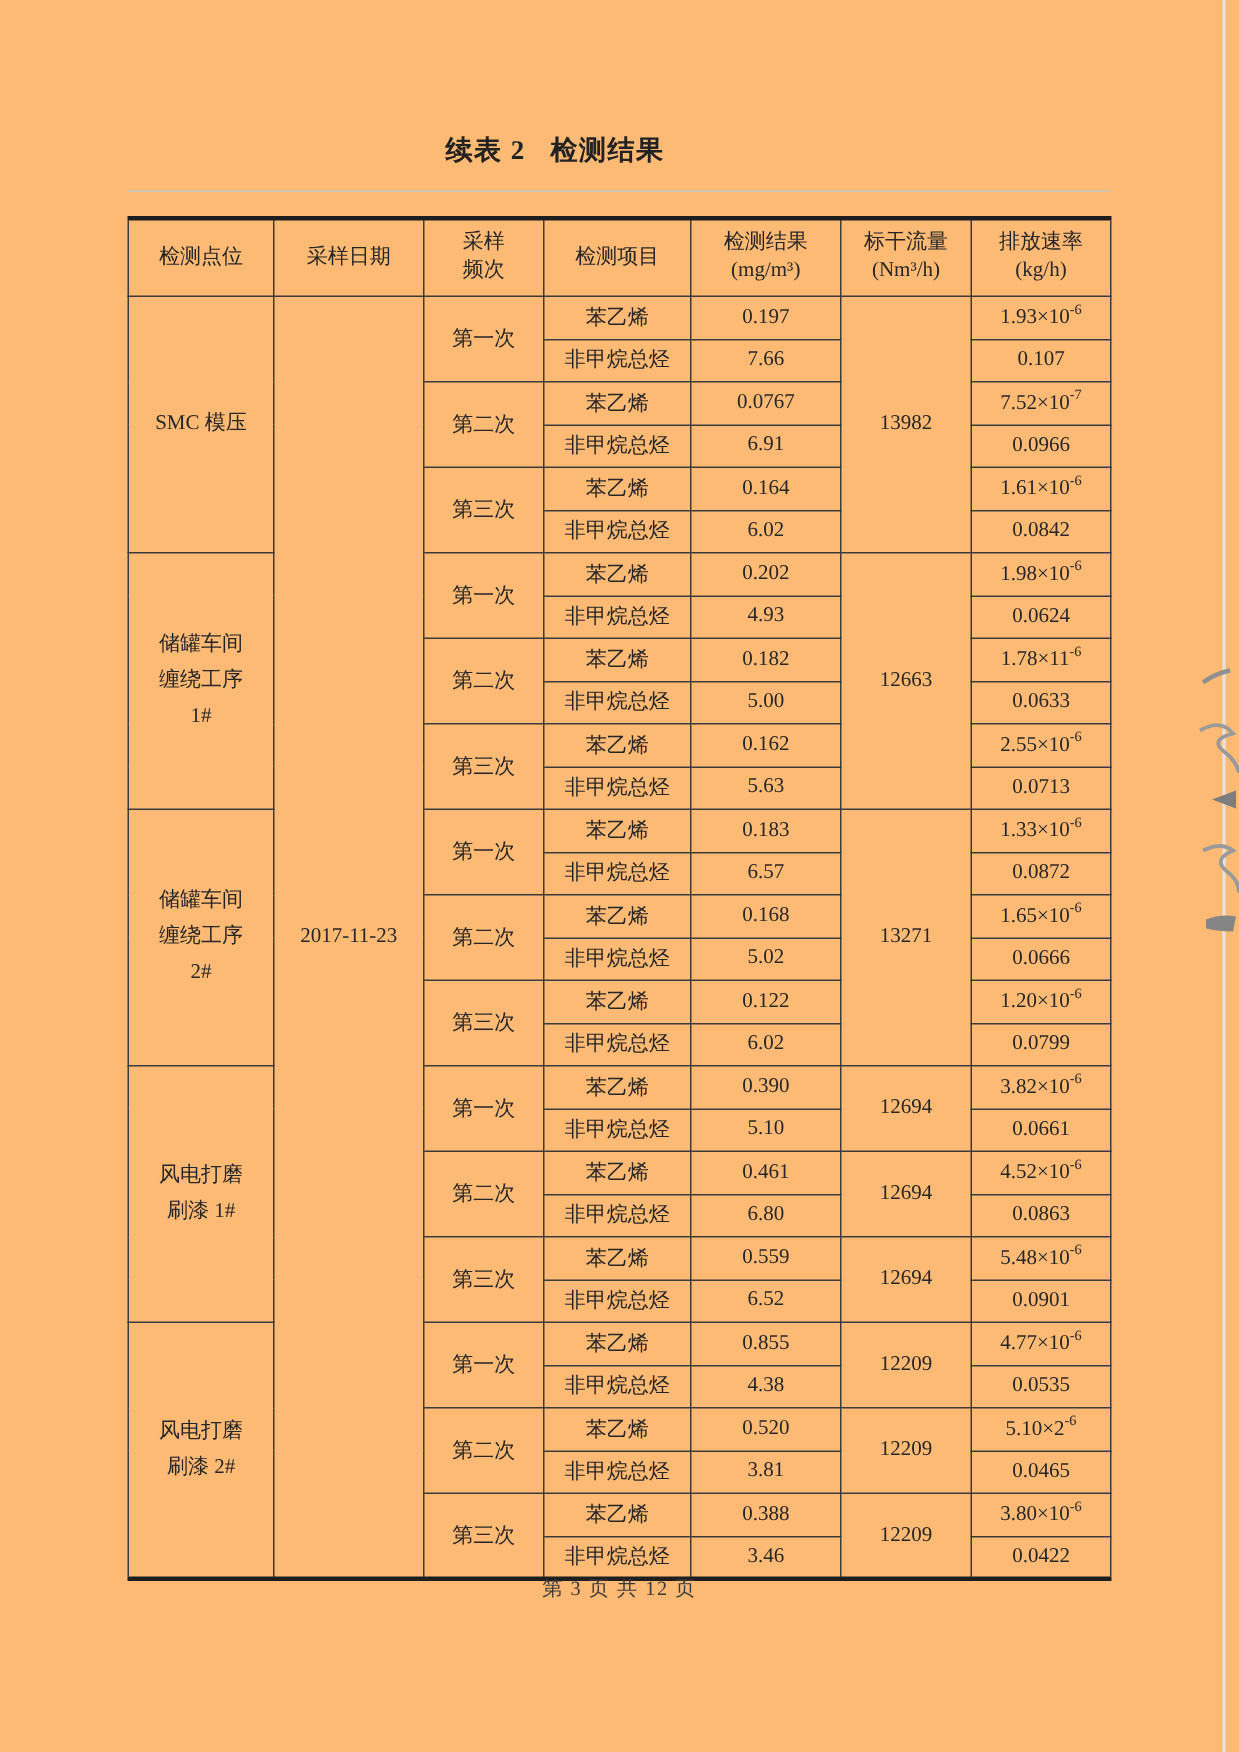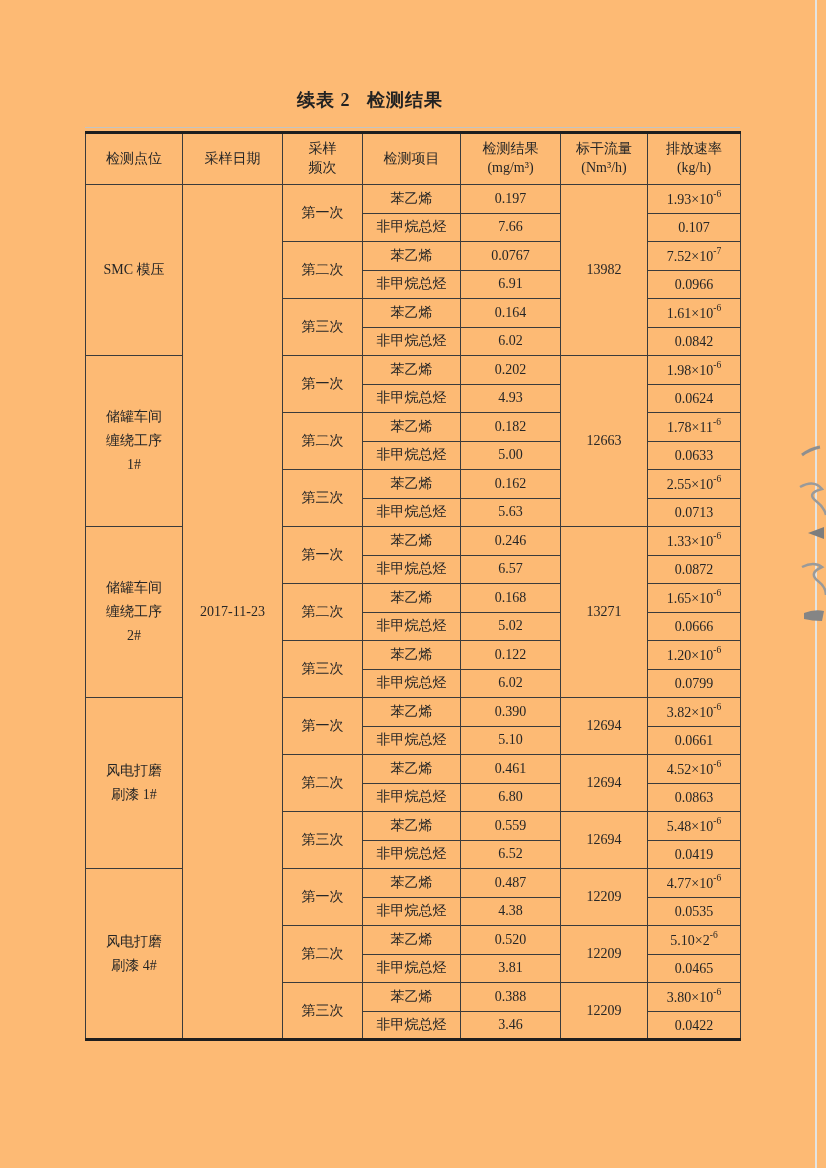--- a/index.html
+++ b/index.html
@@ -15,21 +15,21 @@
     position:absolute;top:88px;left:0;width:740px;
     margin:0;text-align:center;
     font-size:18px;font-weight:bold;letter-spacing:1px;
     white-space:pre;
   }
   .faint-topline{
     position:absolute;left:85px;top:127px;width:655px;height:1px;
     background:#c4c4c2;
   }
   table.results{
-    position:absolute;left:85px;top:131px;width:655px;
+    position:absolute;left:85px;top:144px;width:655px;
     border-collapse:collapse;table-layout:fixed;
     border:1px solid #262626;
     border-top:3px solid #1e1e1e;
     border-bottom:3px solid #1e1e1e;
     padding-left:40px;
   }
   table.results th,table.results td{
     border:1px solid #3b3b3b;
     text-align:center;vertical-align:middle;
     font-size:14px;font-weight:normal;
@@ -181,21 +181,21 @@
           <td class="rate"><span>0.0713</span><sup></sup></td>
         </tr>
         <tr>
           <td class="point" rowspan="6">
             <div>储罐车间</div>
             <div>缠绕工序</div>
             <div>2#</div>
           </td>
           <td rowspan="2">第一次</td>
           <td>苯乙烯</td>
-          <td>0.246</td>
+          <td>0.183</td>
           <td rowspan="6">13271</td>
           <td class="rate"><span>1.33×10</span><sup>-6</sup></td>
         </tr>
         <tr>
           <td>非甲烷总烃</td>
           <td>6.57</td>
           <td class="rate"><span>0.0872</span><sup></sup></td>
         </tr>
         <tr>
           <td rowspan="2">第二次</td>
@@ -250,30 +250,30 @@
         <tr>
           <td rowspan="2">第三次</td>
           <td>苯乙烯</td>
           <td>0.559</td>
           <td rowspan="2">12694</td>
           <td class="rate"><span>5.48×10</span><sup>-6</sup></td>
         </tr>
         <tr>
           <td>非甲烷总烃</td>
           <td>6.52</td>
-          <td class="rate"><span>0.0419</span><sup></sup></td>
+          <td class="rate"><span>0.0901</span><sup></sup></td>
         </tr>
         <tr>
           <td class="point" rowspan="6">
             <div>风电打磨</div>
-            <div>刷漆 4#</div>
-          </td>
-          <td rowspan="2">第一次</td>
-          <td>苯乙烯</td>
-          <td>0.487</td>
+            <div>刷漆 2#</div>
+          </td>
+          <td rowspan="2">第一次</td>
+          <td>苯乙烯</td>
+          <td>0.855</td>
           <td rowspan="2">12209</td>
           <td class="rate"><span>4.77×10</span><sup>-6</sup></td>
         </tr>
         <tr>
           <td>非甲烷总烃</td>
           <td>4.38</td>
           <td class="rate"><span>0.0535</span><sup></sup></td>
         </tr>
         <tr>
           <td rowspan="2">第二次</td>
@@ -295,20 +295,21 @@
           <td class="rate"><span>3.80×10</span><sup>-6</sup></td>
         </tr>
         <tr>
           <td>非甲烷总烃</td>
           <td>3.46</td>
           <td class="rate"><span>0.0422</span><sup></sup></td>
         </tr>
       </tbody>
   </table>
 
+  <div class="footer">第 3 页 共 12 页</div>
 
   <div class="page-edge-line"></div>
 
   <svg class="scan-artifacts" viewBox="0 0 38 200" width="38" height="200">
     <path d="M14 20 q8 -6 18 -8" stroke="#8f8f8f" stroke-width="3" fill="none"></path>
     <path d="M12 52 q14 -8 22 2 q-16 4 -6 12 q8 6 10 14" stroke="#9a9a9a" stroke-width="2.5" fill="none"></path>
     <path d="M20 98 l16 -6 l0 12 z" fill="#7d7d7d"></path>
     <path d="M14 132 q12 -6 20 0 q-14 6 -4 14 q8 6 8 14" stroke="#9a9a9a" stroke-width="2.5" fill="none"></path>
     <path d="M16 178 q10 -4 20 -2 l-2 10 q-10 0 -18 -2 z" fill="#858585"></path>
   </svg>

